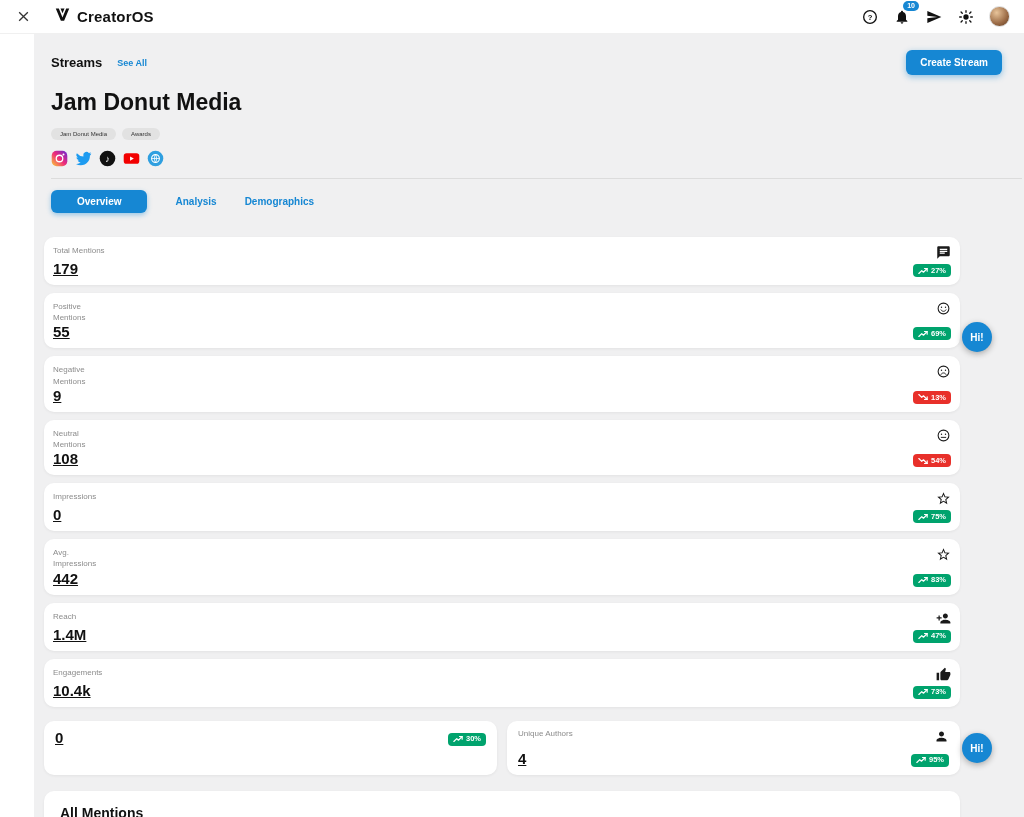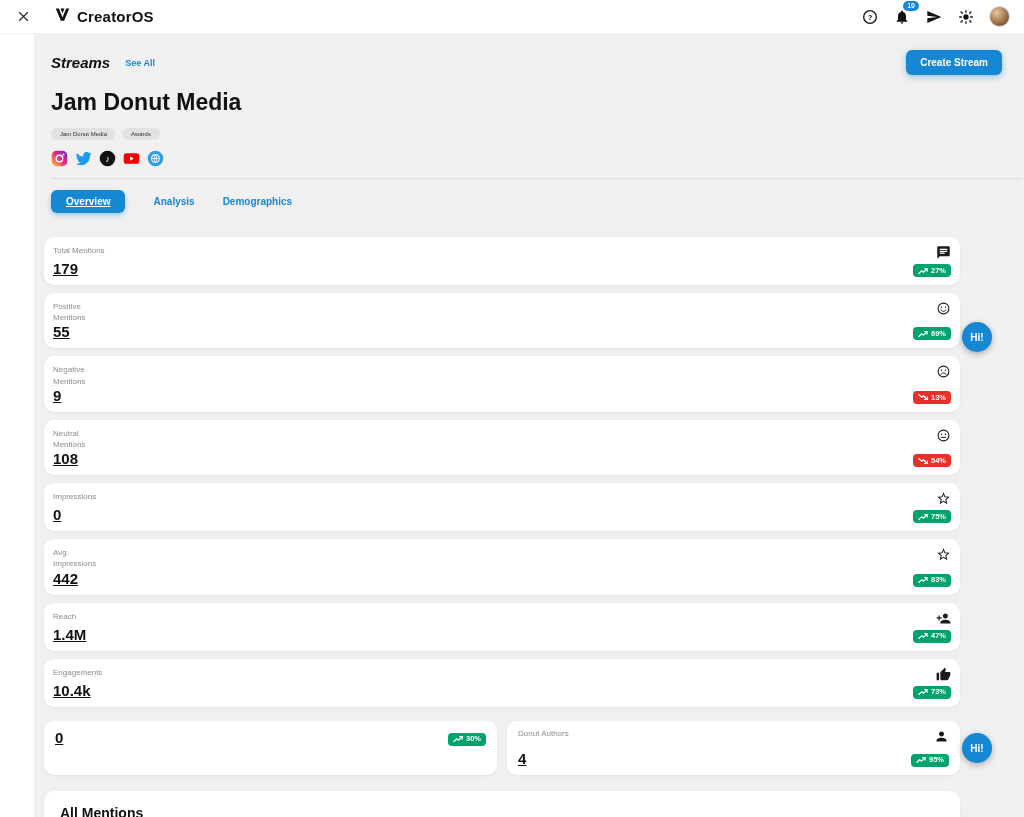--- a/index.html
+++ b/index.html
@@ -29,36 +29,36 @@
     width:21px; height:21px; border-radius:50%;
     background:radial-gradient(circle at 35% 30%, #e8c49a, #9a6a45 60%, #5f3c22 100%);
     border:1px solid #ddd; cursor:pointer;
   }
   
   .page { display:flex; height:783px; }
   .gutter { width:34px; background:#fff; }
   .content { flex:1; background:#f0f0f1; position:relative; overflow:hidden; }
   
   .streams-row { display:flex; align-items:center; margin:16px 22px 0 17px; }
-  .streams-title { font-size:15px; font-weight:bold;font-style:italic; }
+  .streams-title { font-size:13px; font-weight:bold; }
   .see-all { font-size:9px; font-weight:bold; color:#1687d3; margin-left:15px; cursor:pointer; }
   .create-btn {
     margin-left:auto; background:#1687d3; color:#fff; border:none; cursor:pointer;
     font-family:inherit; font-size:10px; font-weight:bold; padding:7px 14px;
     border-radius:6px; box-shadow:0 2px 6px rgba(22,135,211,.45);
   }
   .brand-title { font-size:23px; font-weight:bold; margin:14px 0 0 17px; }
   .chips { display:flex; gap:6px; margin:12px 0 0 17px; }
   .chip { background:#e2e2e2; color:#333; font-size:6px; padding:3px 9px; border-radius:8px; cursor:pointer; }
   .socials { display:flex; align-items:center; gap:7px; margin:10px 0 0 17px; }
   .social { width:17px; height:17px; cursor:pointer; display:flex; }
   .divider { height:1px; background:#dcdcdc; margin:11px 2px 0 17px; }
   .tabs { display:flex; align-items:center; gap:28px; margin:11px 0 0 17px; }
   .tab { font-size:10px; font-weight:bold; color:#1687d3; cursor:pointer; padding:6px 0; border-radius:6px; }
-  .tab.active { background:#1687d3; color:#fff; padding:6px 15px; box-shadow:0 2px 5px rgba(22,135,211,.4);text-decoration:underline; }
+  .tab.active { background:#1687d3; color:#fff; padding:6px 26px; box-shadow:0 2px 5px rgba(22,135,211,.4); }
   
   .stats-row { display:flex; gap:8px; margin:24px 0 0 10px; width:916px;flex-direction:column; }
   .stat-card {
     flex:1; background:#fff; border-radius:10px; padding:8px 9px; height:75px;
     display:flex; flex-direction:column; justify-content:space-between;
     box-shadow:0 1px 3px rgba(0,0,0,.06);
   }
   .stat-top { display:flex; justify-content:space-between; align-items:flex-start; }
   .stat-label { font-size:8px; color:#8c8c8c; line-height:1.4; max-width:60px; }
   .stat-icon { width:15px; height:15px; color:#1a1a1a; flex:none; }
@@ -402,21 +402,21 @@
               <svg width="10" height="8" viewBox="0 0 12 9" fill="none" stroke="#fff" stroke-width="1.4" stroke-linecap="round" stroke-linejoin="round">
                 <path d="M1 7.5L4.5 4l2 2L11 1.5"></path>
                 <path d="M7.8 1.5H11v3.2"></path>
               </svg>
               <span>30%</span>
             </div>
     </div>
   </div>
         <div class="wide-card">
     <div class="wide-top">
-      <div class="wide-label">Donut Authors</div>
+      <div class="wide-label">Unique Authors</div>
       <span class="stat-icon">
               <svg viewBox="0 0 24 24" fill="currentColor">
                 <path d="M12 12c2.21 0 4-1.79 4-4s-1.79-4-4-4-4 1.79-4 4 1.79 4 4 4zm0 2c-2.67 0-8 1.34-8 4v2h16v-2c0-2.66-5.33-4-8-4z"></path>
               </svg>
             </span>
     </div>
     <div class="wide-bottom">
       <div class="stat-value">4</div>
       <div class="badge up">
               <svg width="10" height="8" viewBox="0 0 12 9" fill="none" stroke="#fff" stroke-width="1.4" stroke-linecap="round" stroke-linejoin="round">

